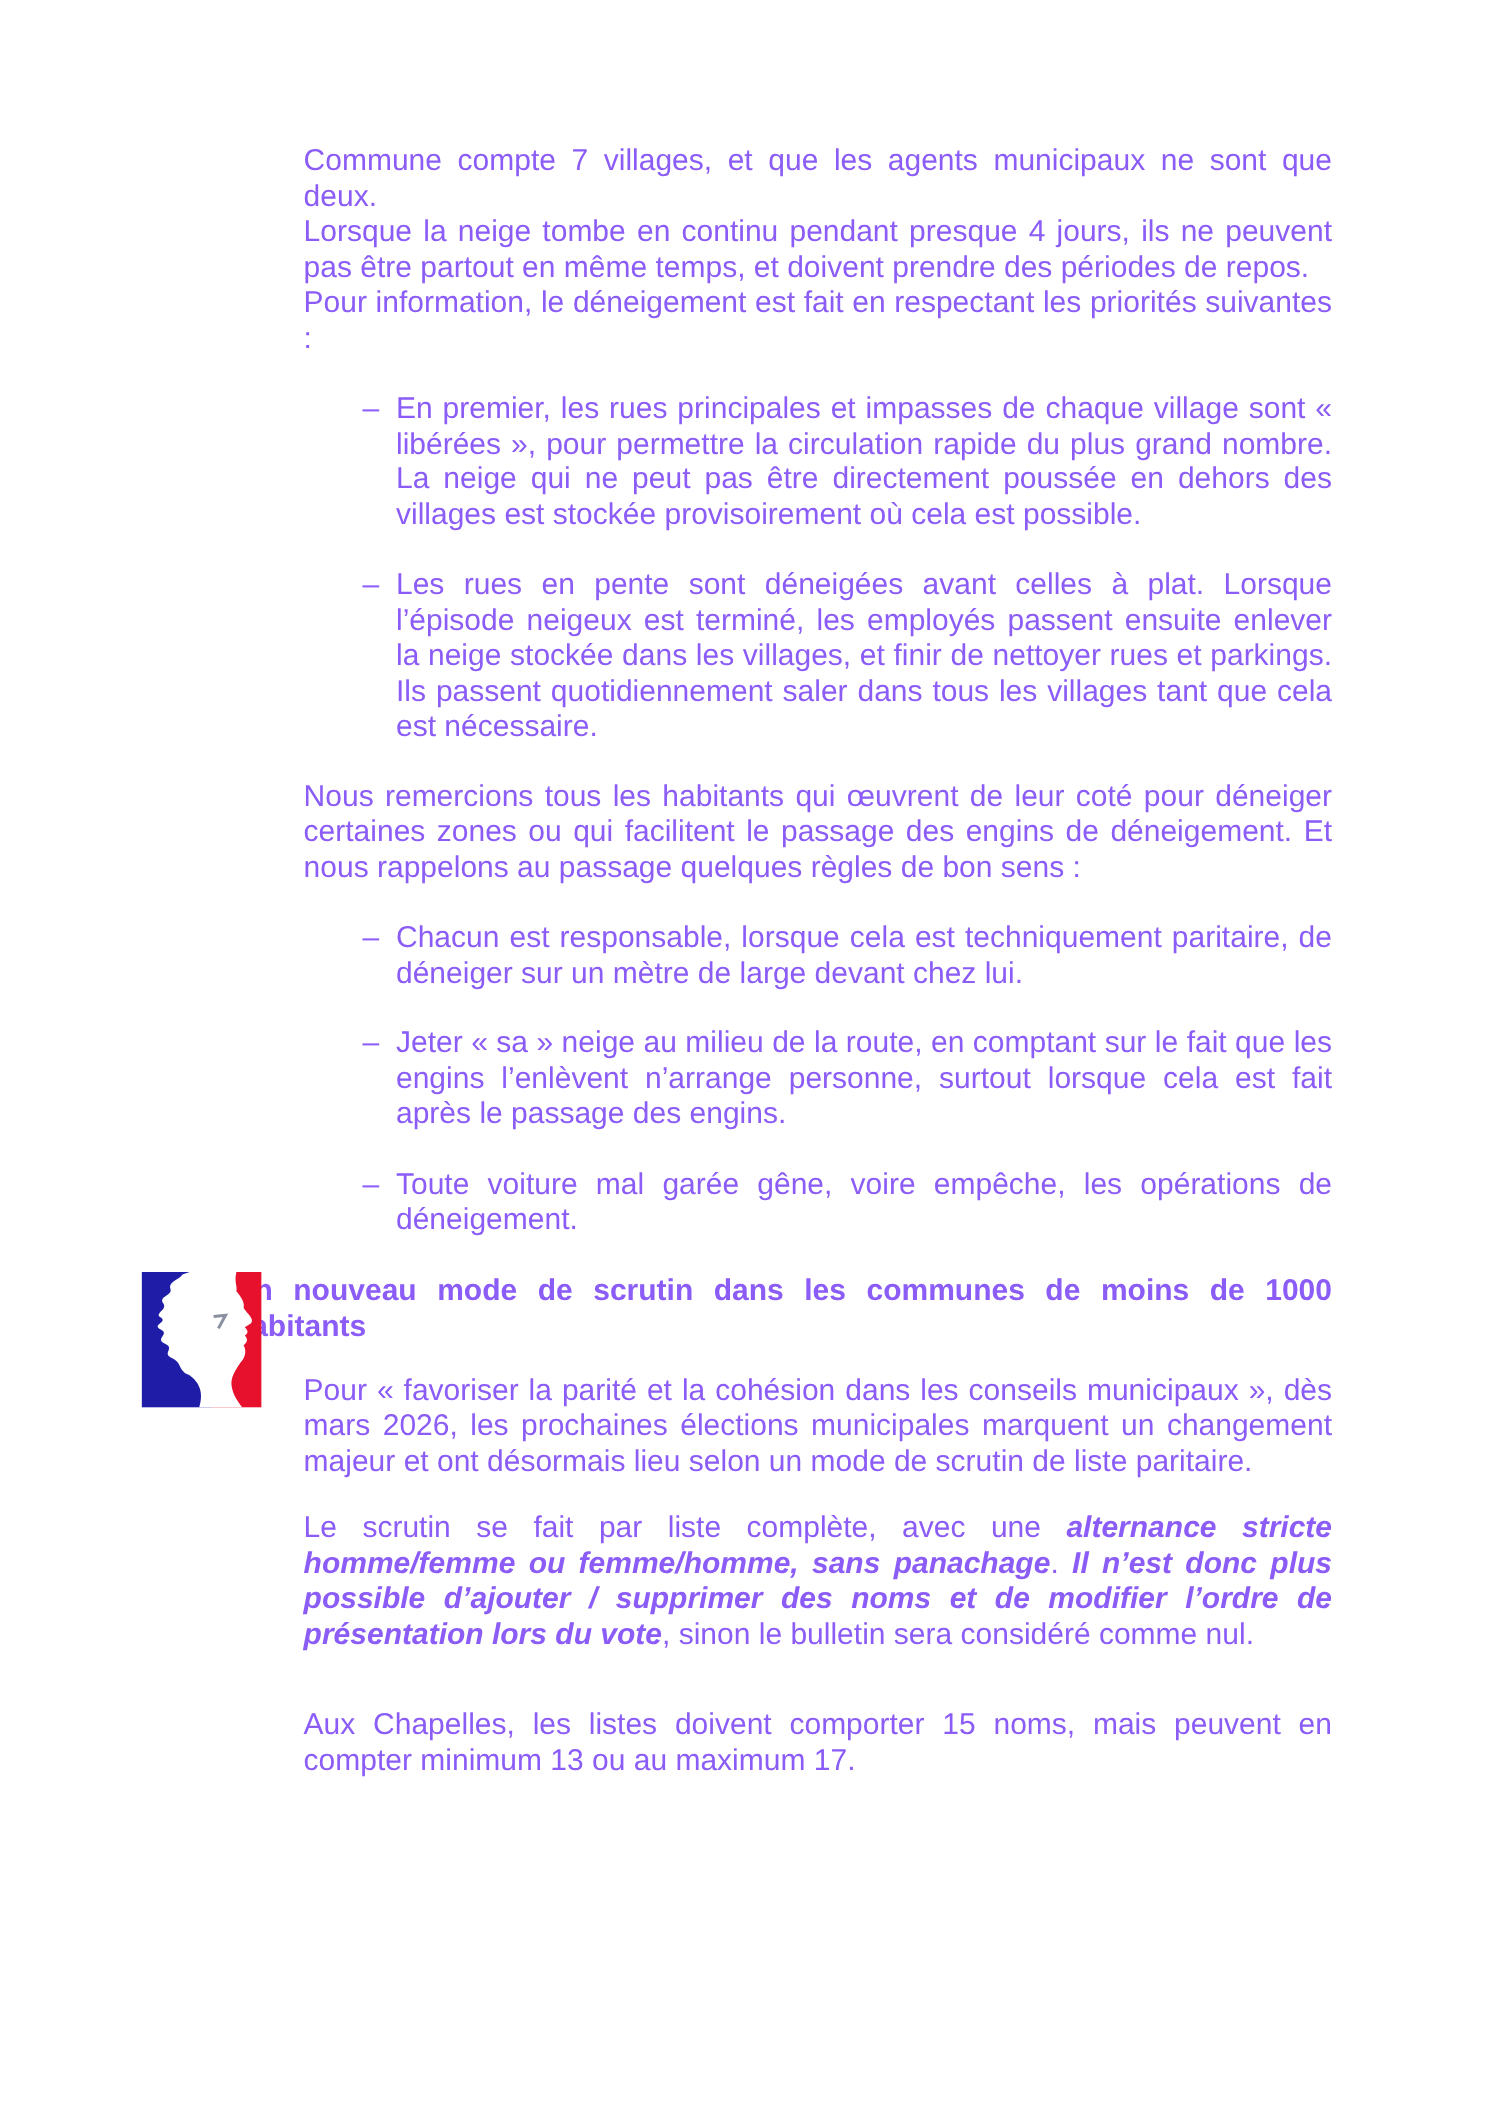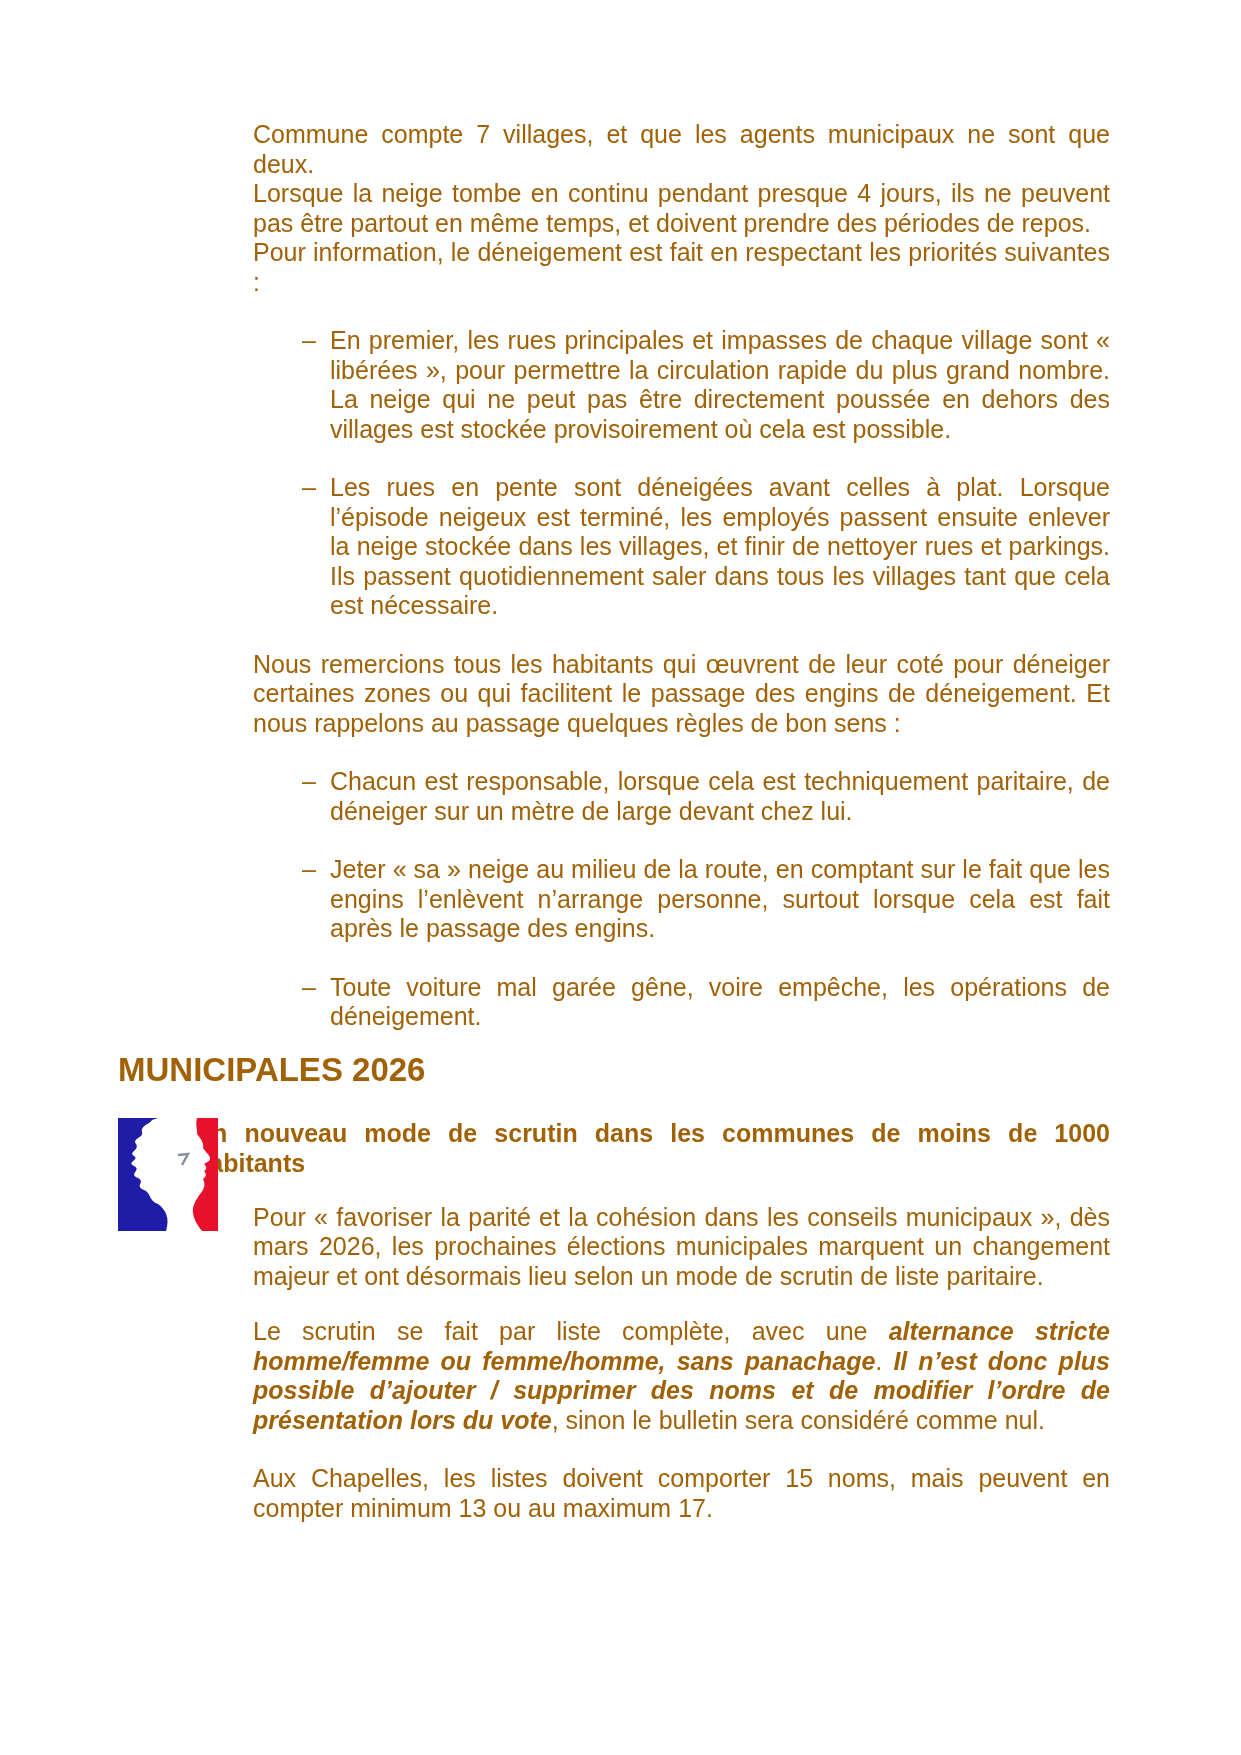--- a/index.html
+++ b/index.html
@@ -4,21 +4,21 @@
 <style>
   html,body{margin:0;padding:0;background:#ffffff;}
   .page{
     position:relative;
     width:1241px;
     height:1755px;
     background:#ffffff;
     font-family:"Liberation Sans","DejaVu Sans",sans-serif;
     font-size:25px;
     line-height:29.5px;
-    color:#a16207;
+    color:#8b5cf6;
     overflow:hidden;
   }
   .content{position:absolute;left:118px;top:0;width:992px;}
   .para{margin:0 0 0 135px;text-align:justify;}
   .para.first{margin-top:120px;}
   .para.gap{}
   .bullet{display:flex;margin:29px 0 0 184px;}
   .bullet .dash{flex:0 0 28px;}
   .bullet .btext{flex:1;text-align:justify;}
   h1.muni-heading{
@@ -26,21 +26,21 @@
     font-weight:bold;
     font-size:33px;
     line-height:40px;
     margin:18px 0 0 0;
   }
   .muni-section{position:relative;margin-top:28px;}
   .marianne-logo{position:absolute;left:0;top:0;width:100px;height:113px;}
   .subheading{margin:0 0 0 76px;font-weight:bold;text-align:justify;line-height:30px;}
   .para.mt25{margin-top:25px;}
   .para.mt26{margin-top:26px;}
-  .para.mt30{margin-top:29px;}
+  .para.mt30{margin-top:46px;}
   .bold{font-weight:bold;font-style:italic;}
 </style>
 </head>
 <body>
 
 <div class="page">
   <div class="content">
 
     <p class="para first">Commune compte 7 villages, et que les agents municipaux ne sont que deux.</p>
 
@@ -68,21 +68,20 @@
     <div class="bullet">
       <span class="dash">–</span>
       <span class="btext">Jeter « sa » neige au milieu de la route, en comptant sur le fait que les engins l’enlèvent n’arrange personne, surtout lorsque cela est fait après le passage des engins.</span>
     </div>
 
     <div class="bullet">
       <span class="dash">–</span>
       <span class="btext">Toute voiture mal garée gêne, voire empêche, les opérations de déneigement.</span>
     </div>
 
-    <h1 class="muni-heading">MUNICIPALES 2026</h1>
 
     <div class="muni-section">
 
       <svg class="marianne-logo" viewBox="0 0 100 113" xmlns="http://www.w3.org/2000/svg" aria-hidden="true">
         <rect x="0" y="0" width="58" height="113" fill="#1f1da7"></rect>
         <rect x="58" y="0" width="42" height="113" fill="#e8112d"></rect>
         <path d="M40,0 L79,0
                  C77,8 80,12 79,16
                  C84,22 86,26 85,30
                  L88,34

